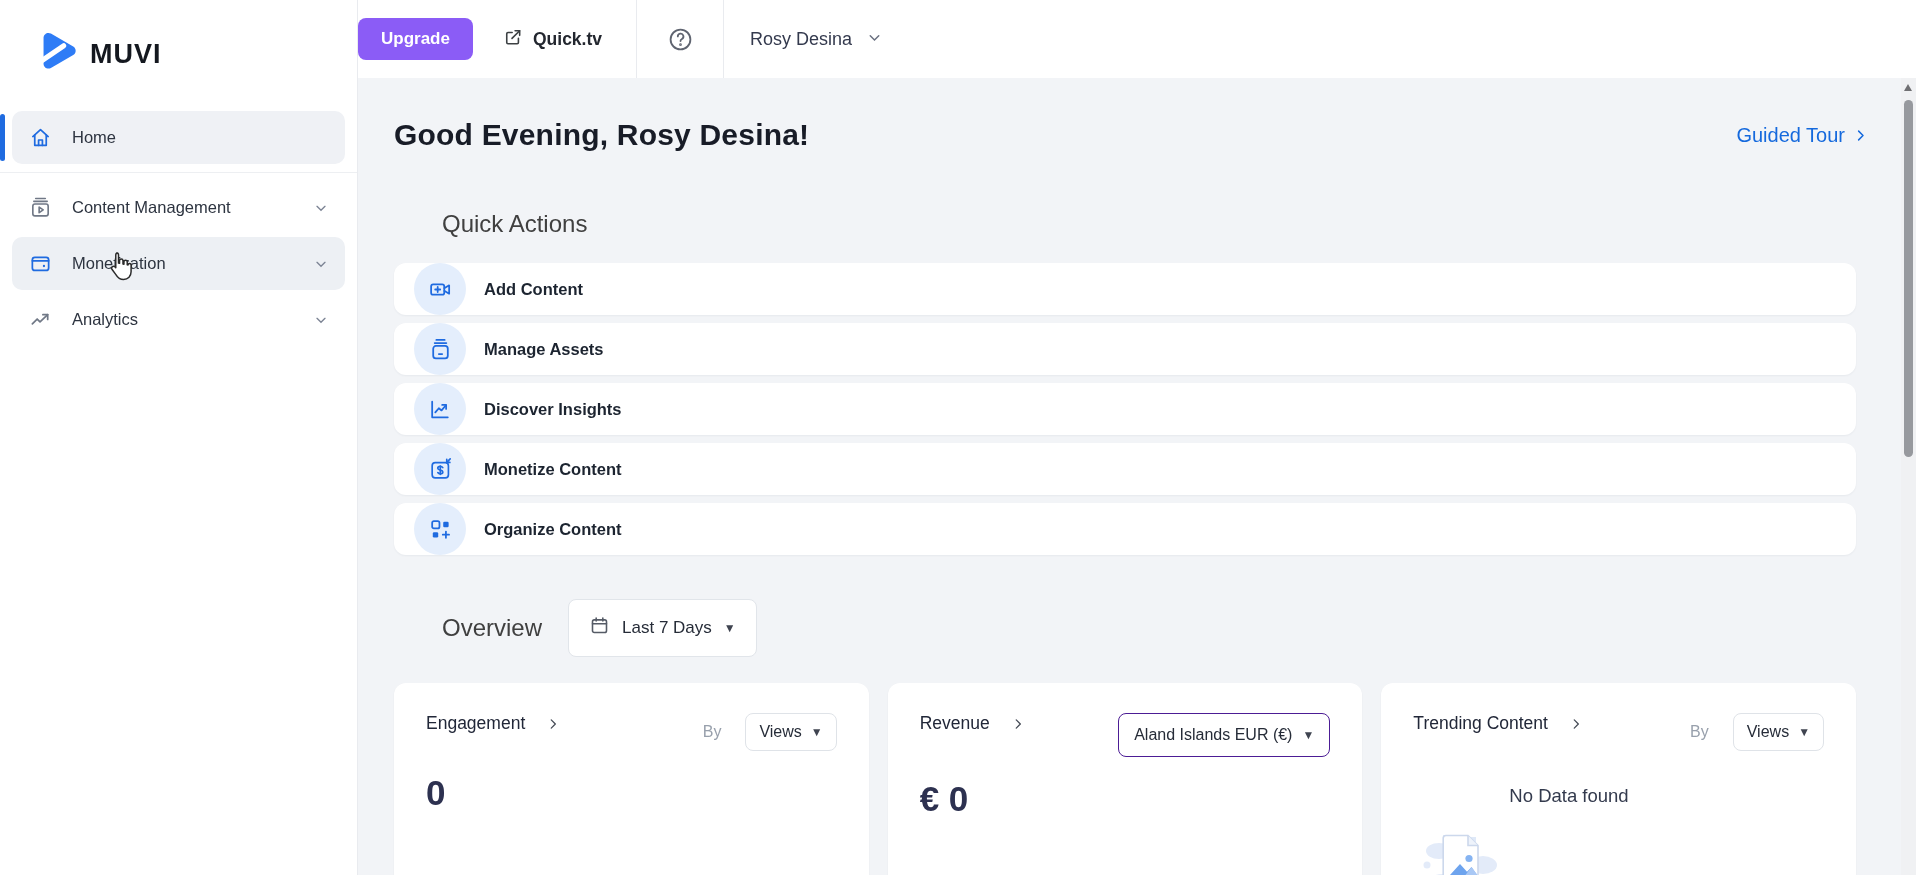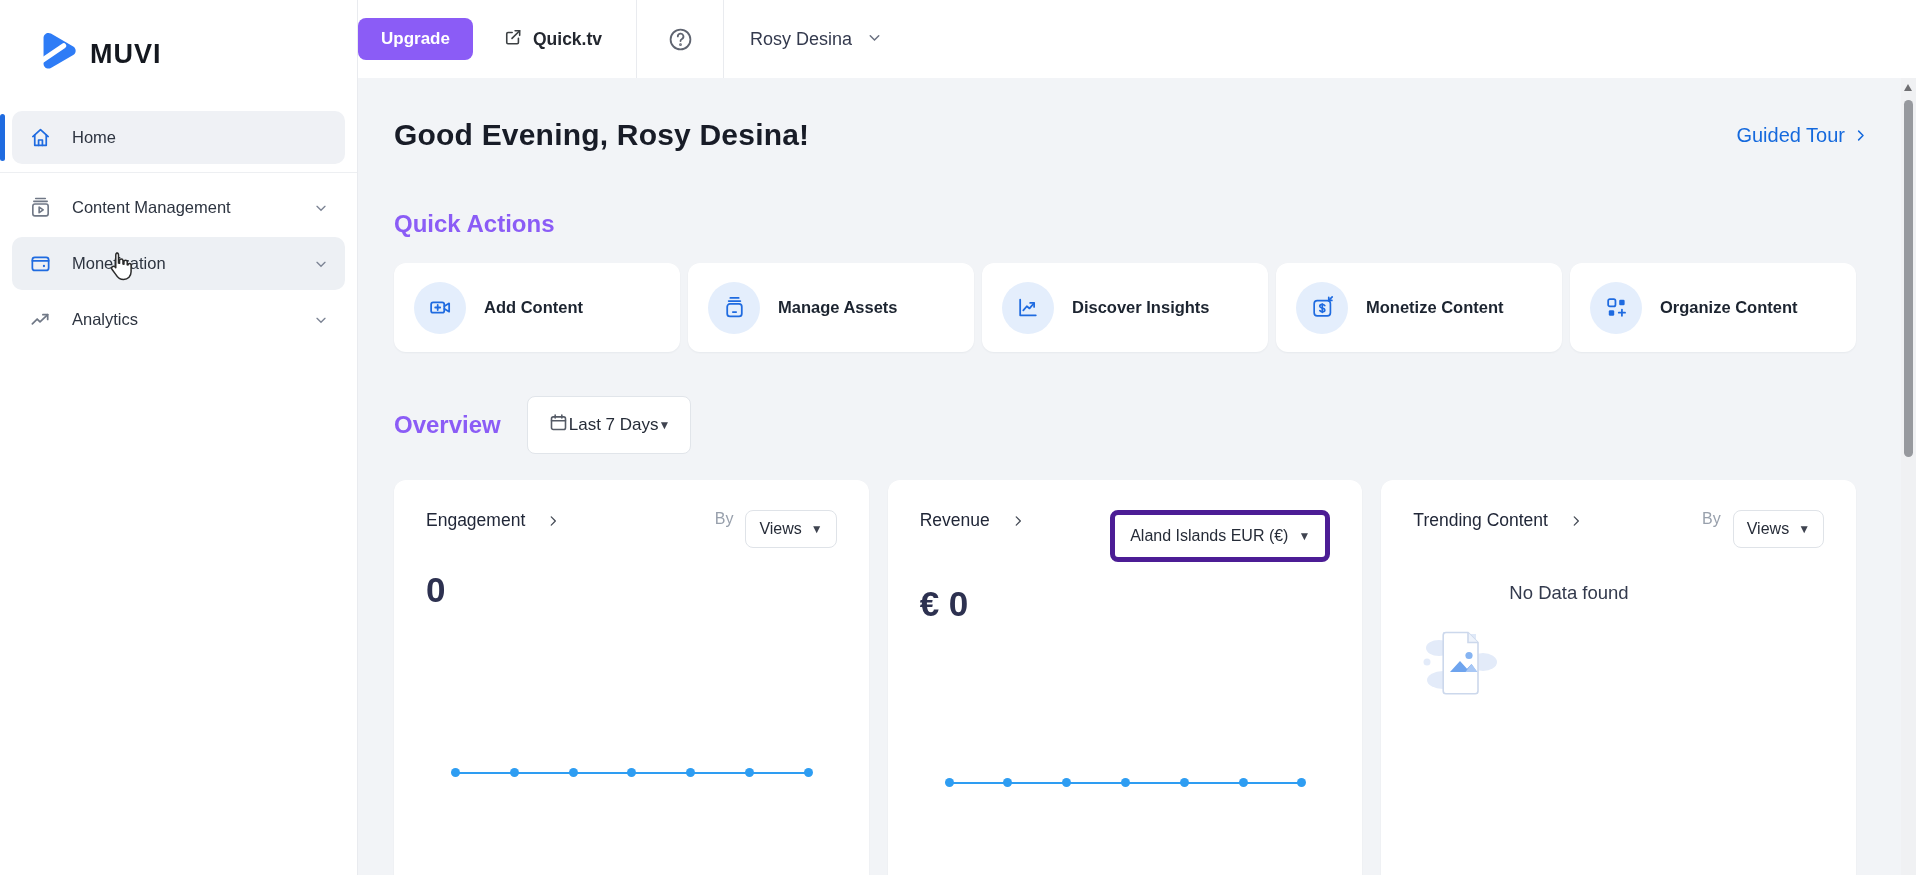--- a/index.html
+++ b/index.html
@@ -33,44 +33,44 @@
   .help-wrap { width:86px; display:flex; justify-content:center; cursor:pointer; }
   .user-wrap { display:flex; align-items:center; gap:14px; padding:0 18px 0 26px; cursor:pointer; }
   .user-name { font-size:18px; font-weight:500; color:#343a4e; }
 
   
   .content { flex:1; padding:40px 60px 0 36px; position:relative; }
   .greet-row { display:flex; align-items:center; justify-content:space-between; }
   .greeting { font-size:30px; font-weight:700; color:#181c27; letter-spacing:.2px; }
   .guided { display:flex; align-items:center; gap:8px; color:#1569dd; font-size:20px; font-weight:500; cursor:pointer; margin-right:-12px; }
 
-  .section-title { font-size:24px; font-weight:700; color:#8b5cf6; }
+  .section-title { font-size:24px; font-weight:400; color:#404040;margin-left:48px; }
   .qa-section { margin-top:58px; }
-  .qa-row { display:flex; gap:8px; margin-top:25px; }
+  .qa-row { display:flex; gap:8px; margin-top:25px;flex-direction:column; }
   .qa-card { flex:1; background:#fff; border-radius:12px; height:89px; display:flex; align-items:center; gap:18px;
              padding:0 20px; box-shadow:0 1px 2px rgba(20,30,60,.05); cursor:pointer; }
   .qa-icon { width:52px; height:52px; border-radius:50%; background:#e4eefc; display:flex; align-items:center; justify-content:center; flex:none; }
   .qa-icon svg { stroke:#1f6be0; }
   .qa-label { font-size:16.5px; font-weight:700; color:#1c2430; }
 
   .ov-head { display:flex; align-items:center; gap:26px; margin-top:44px; }
-  .range-btn { display:flex; align-items:center; background:#fff; border:1px solid #e1e5ea; border-radius:8px;
+  .range-btn { display:flex; align-items:center; gap:12px; background:#fff; border:1px solid #e1e5ea; border-radius:8px;
                padding:15px 20px; font-size:17px; color:#262c38; cursor:pointer; }
   .tri { font-size:12px; color:#3f4450; }
 
   .ov-cards { display:flex; gap:19px; margin-top:26px; }
   .ov-card { flex:1; background:#fff; border-radius:12px; height:420px; position:relative; padding:30px 32px;
              box-shadow:0 1px 2px rgba(20,30,60,.05); }
   .card-head { display:flex; align-items:flex-start; justify-content:space-between; }
   .card-title { display:flex; align-items:center; gap:21px; font-size:17.5px; color:#212738; cursor:pointer; }
-  .by-group { display:flex; gap:12px; }
+  .by-group { display:flex; align-items:center; gap:24px; }
   .by-label { font-size:16px; color:#98a0ac; }
   .views-btn { display:flex; align-items:center; gap:9px; background:#fff; border:1px solid #dfe3e8; border-radius:8px;
                padding:9px 13px; font-size:16px; color:#262c38; cursor:pointer; }
-  .currency-btn { display:flex; align-items:center; gap:10px; background:#fff; border:5px solid #4c1d95; border-radius:8px;
+  .currency-btn { display:flex; align-items:center; gap:10px; background:#fff; border:1px solid #4c1d95; border-radius:8px;
                   padding:12px 15px; font-size:16px; color:#262c38; cursor:pointer; }
   .metric-value { margin-top:22px; font-size:35px; font-weight:700; color:#2d3150; }
 
   .flatline { position:absolute; left:61px; right:61px; height:10px; }
   .flatline .wire { position:absolute; left:0; right:0; top:4px; height:2px; background:#2e9df2; }
   .flatline .dot { position:absolute; top:0; width:9px; height:9px; border-radius:50%; background:#2e9df2; margin-left:-4px; }
 
   .nodata { display:flex; flex-direction:row; }
   .nodata-illu { margin-top:74px; }
   .nodata-text { margin-top:34px; font-size:18.5px; color:#333a4d; }

